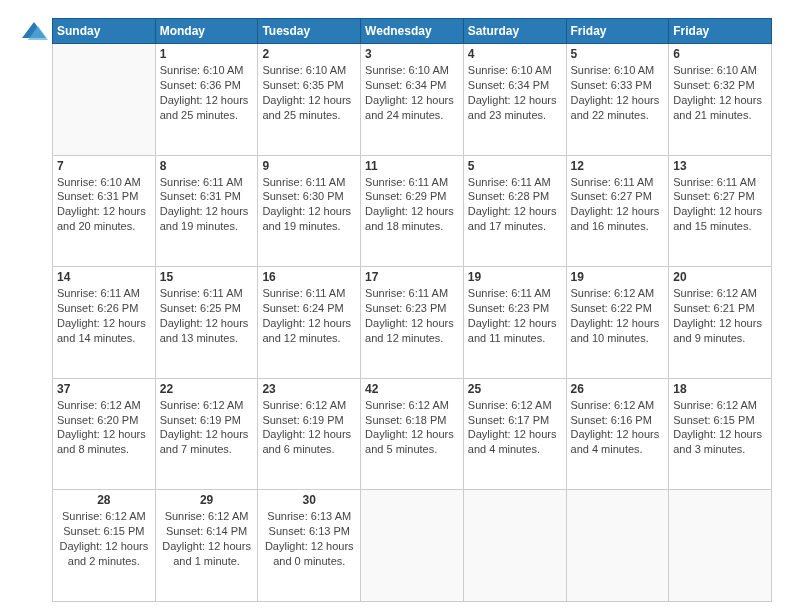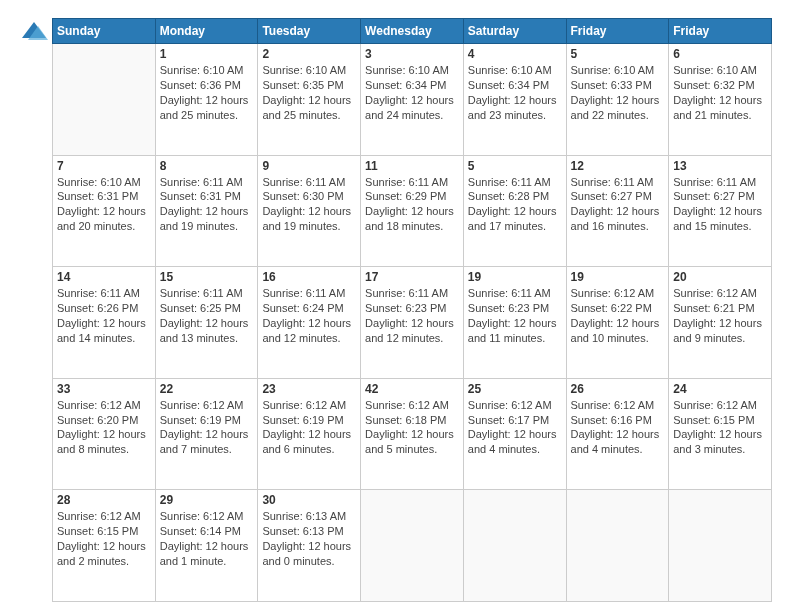--- a/index.html
+++ b/index.html
@@ -92,20 +92,21 @@
     .day-info {
       font-size: 11px;
       color: #444;
       line-height: 1.35;
     }
     .empty-cell {
       background: #f9f9f9;
     }
     .last-row td {
       height: 72px;
+      text-align: center;
     }
   </style>
 </head>
 <body>
 
 <div class="page">
   <div class="header">
     <div class="logo">
       <svg class="logo-icon" viewBox="0 0 28 28" xmlns="http://www.w3.org/2000/svg">
         <polygon points="14,4 26,20 2,20" fill="#2a7ab5"></polygon>
@@ -277,21 +278,21 @@
           <td>
             <span class="day-number">20</span>
             <div class="day-info" style="white-space: pre-line;">Sunrise: 6:12 AM
 Sunset: 6:21 PM
 Daylight: 12 hours
 and 9 minutes.</div>
           </td>
         </tr>
         <tr>
           <td>
-            <span class="day-number">33</span>
+            <span class="day-number">37</span>
             <div class="day-info" style="white-space: pre-line;">Sunrise: 6:12 AM
 Sunset: 6:20 PM
 Daylight: 12 hours
 and 8 minutes.</div>
           </td>
           <td>
             <span class="day-number">22</span>
             <div class="day-info" style="white-space: pre-line;">Sunrise: 6:12 AM
 Sunset: 6:19 PM
 Daylight: 12 hours
@@ -319,21 +320,21 @@
 and 4 minutes.</div>
           </td>
           <td>
             <span class="day-number">26</span>
             <div class="day-info" style="white-space: pre-line;">Sunrise: 6:12 AM
 Sunset: 6:16 PM
 Daylight: 12 hours
 and 4 minutes.</div>
           </td>
           <td>
-            <span class="day-number">24</span>
+            <span class="day-number">18</span>
             <div class="day-info" style="white-space: pre-line;">Sunrise: 6:12 AM
 Sunset: 6:15 PM
 Daylight: 12 hours
 and 3 minutes.</div>
           </td>
         </tr>
         <tr class="last-row">
           <td>
             <span class="day-number">28</span>
             <div class="day-info" style="white-space: pre-line;">Sunrise: 6:12 AM

